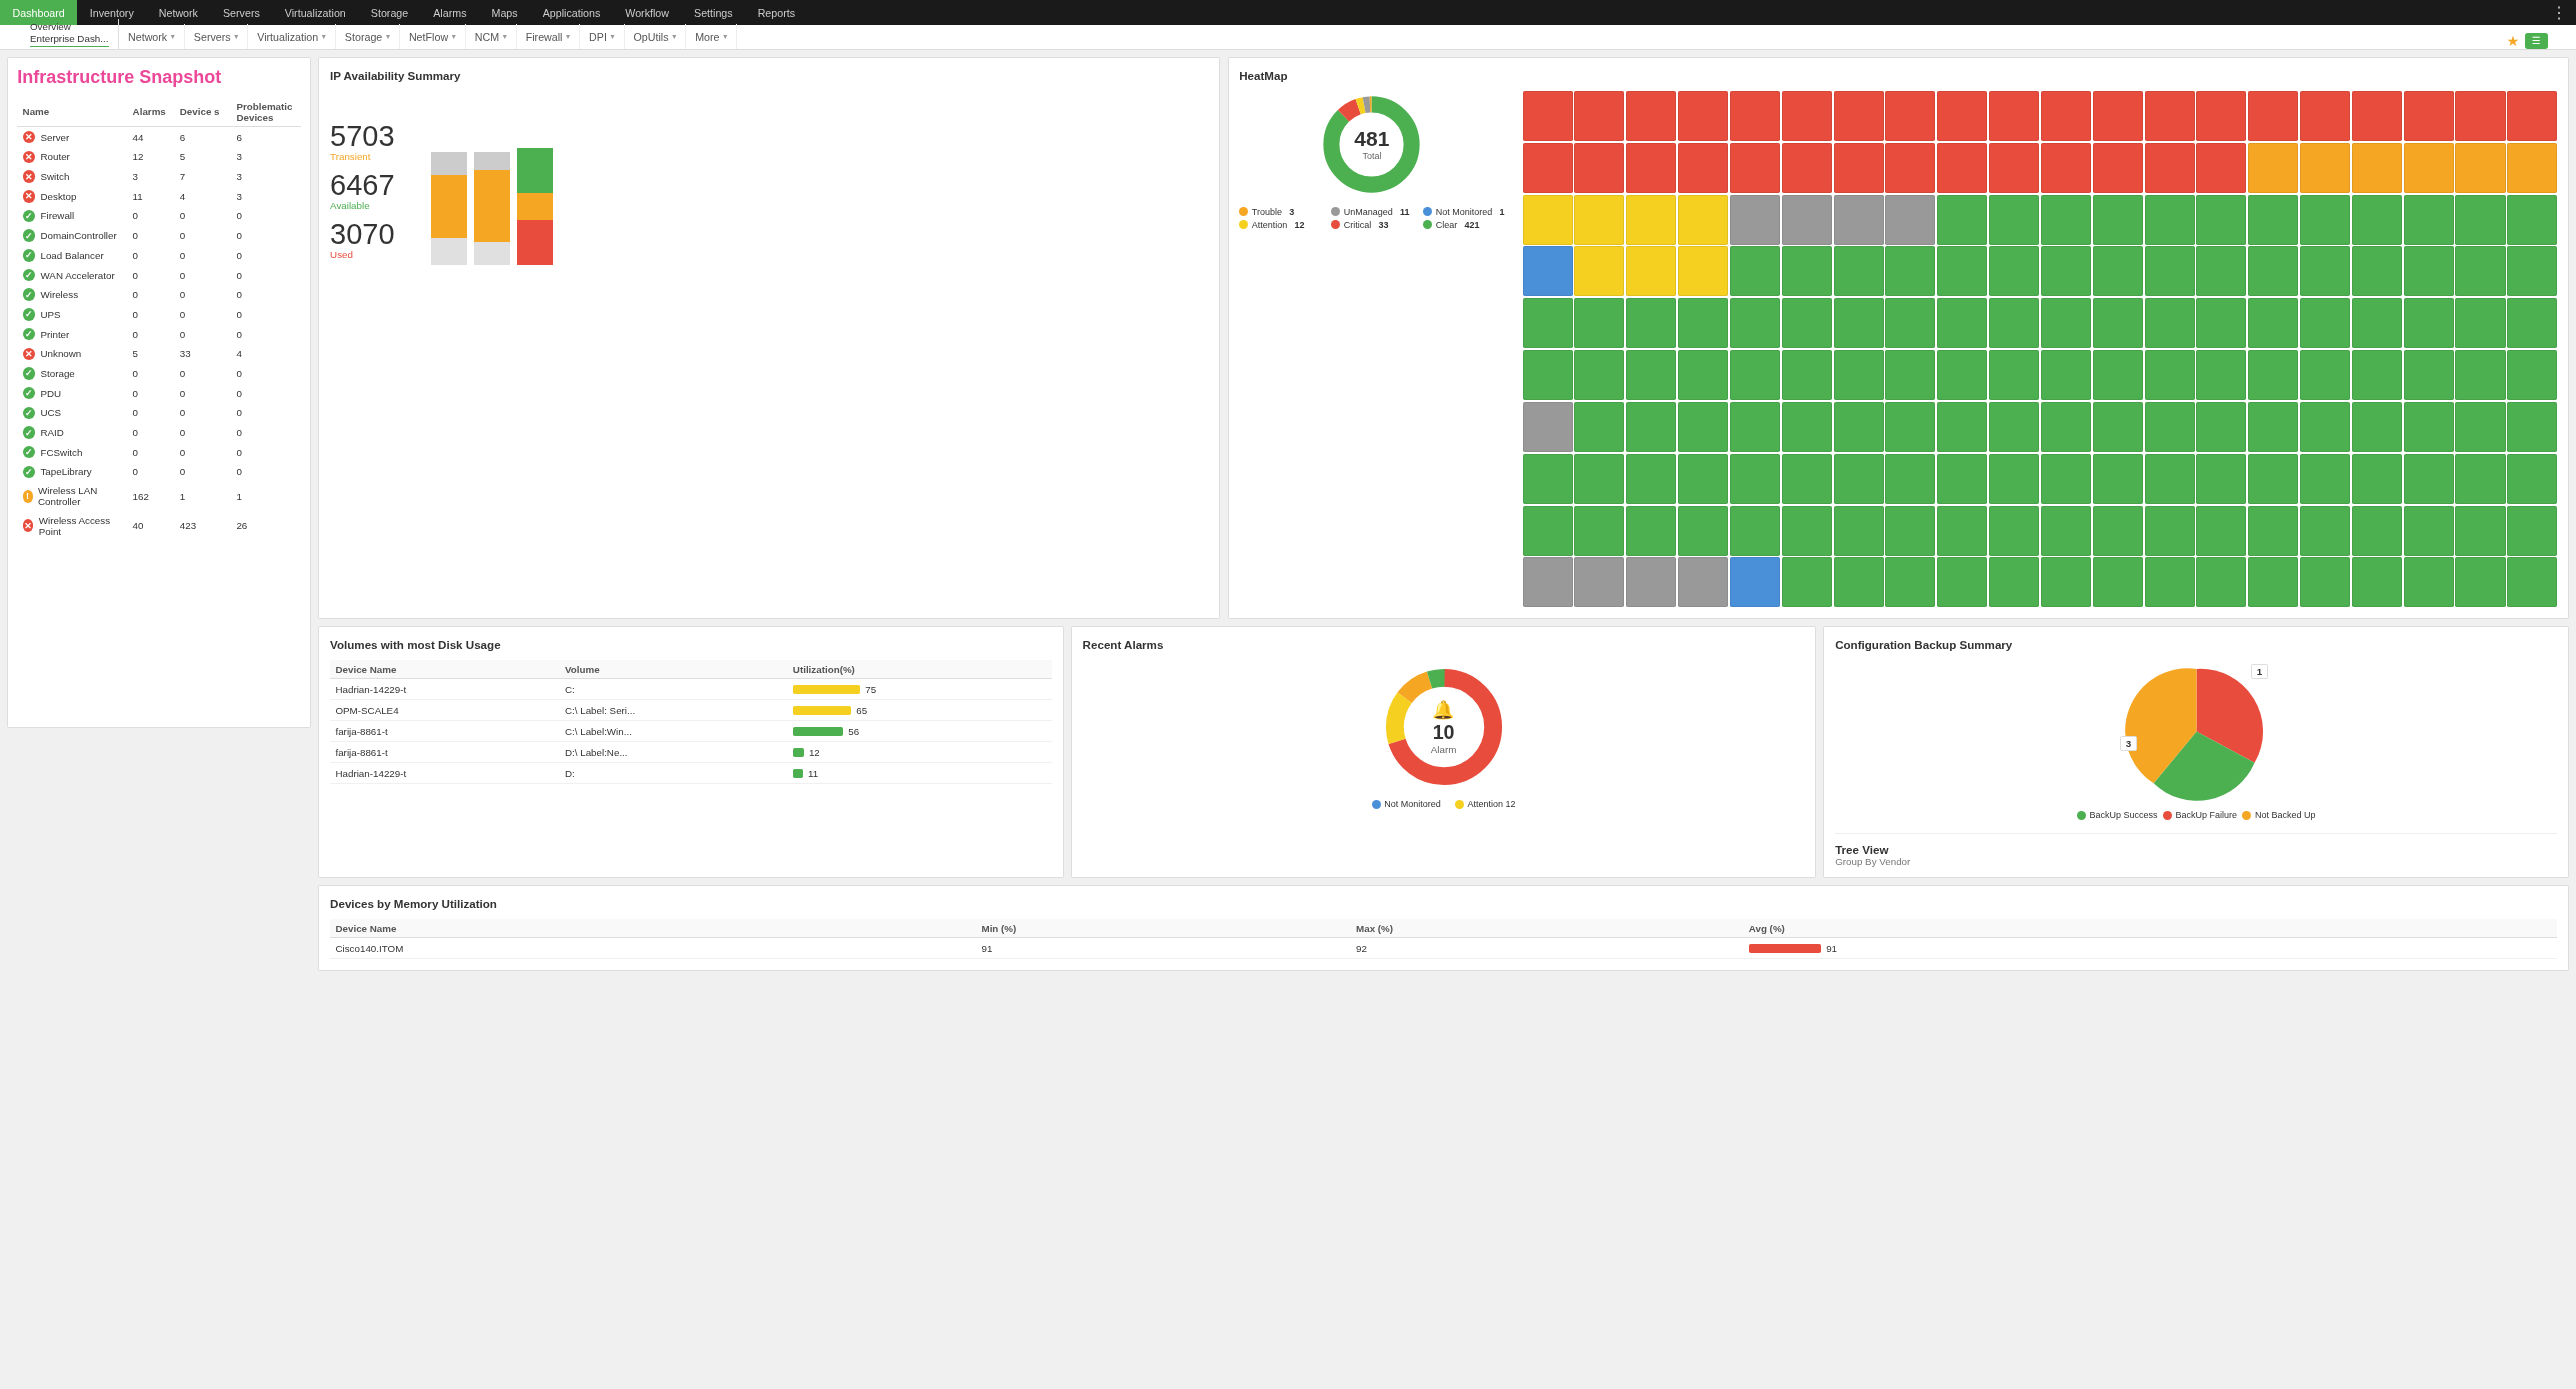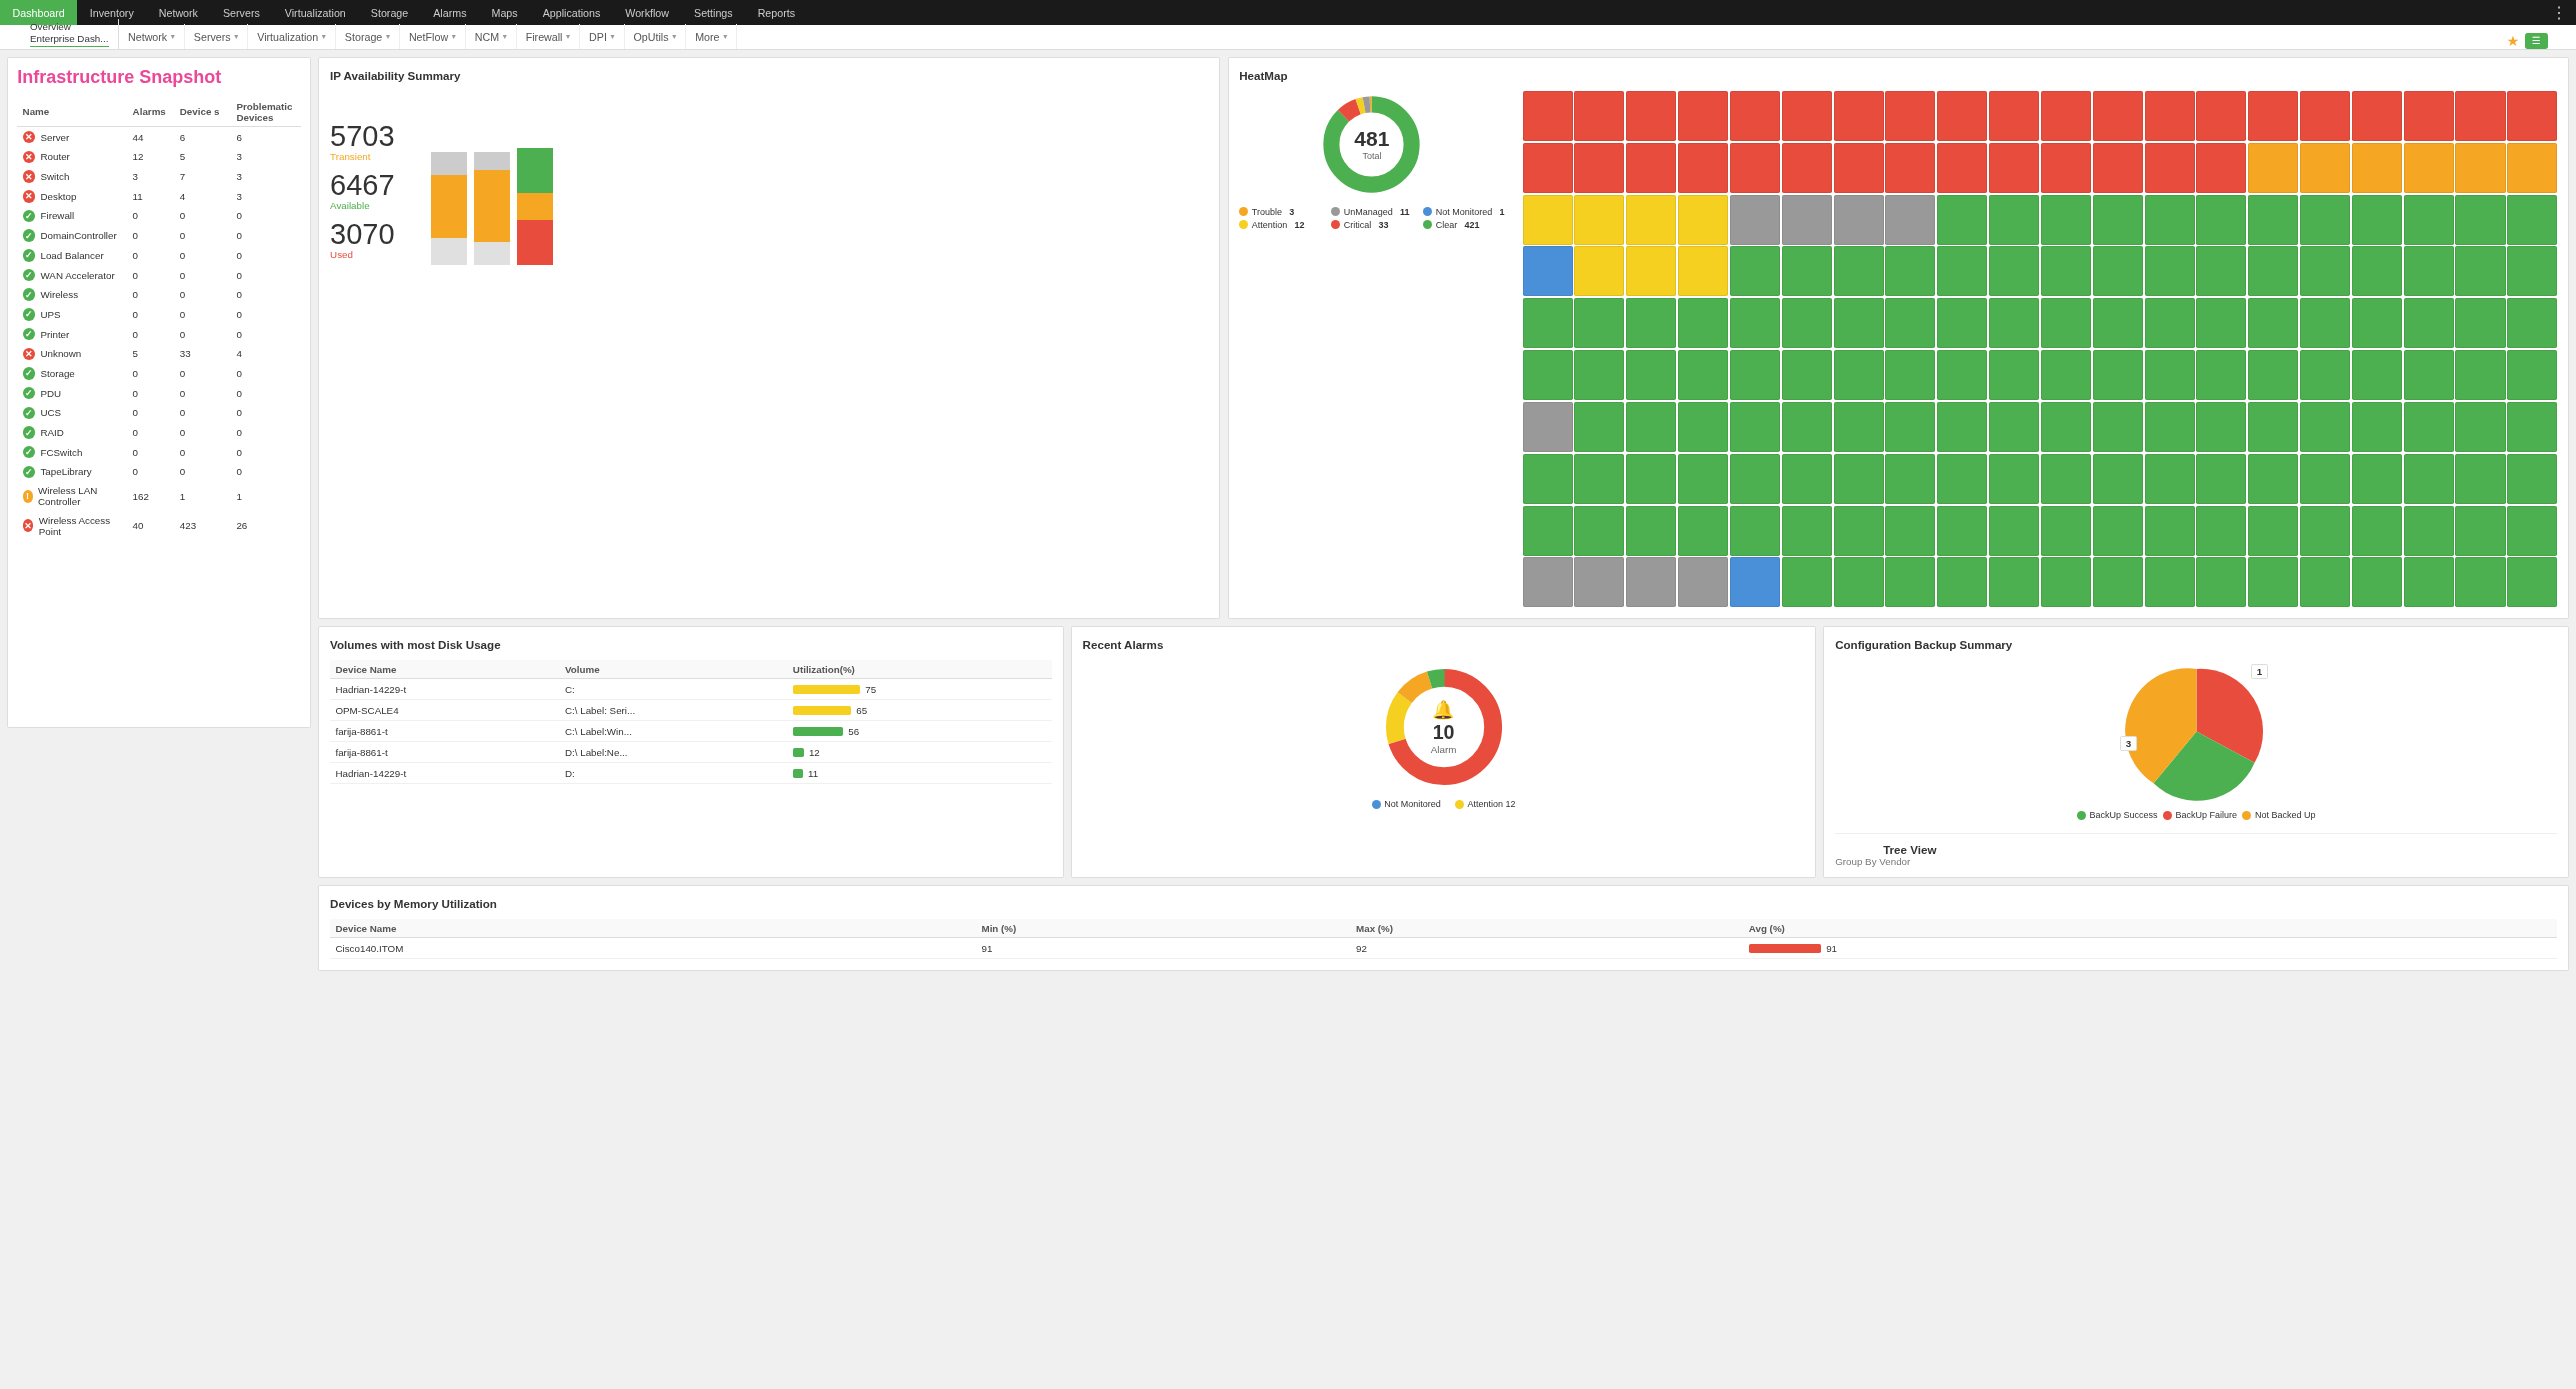--- a/index.html
+++ b/index.html
@@ -834,21 +834,21 @@
             <div style="width:9px;height:9px;border-radius:50%;background:#e74c3c;"></div>
             <span>BackUp Failure</span>
           </div>
           <div style="display:flex;align-items:center;gap:3.6px;">
             <div style="width:9px;height:9px;border-radius:50%;background:#f5a623;"></div>
             <span>Not Backed Up</span>
           </div>
         </div>
 
         <div style="margin-top:12.5px;padding-top:9px;border-top:0.9px solid #eee;">
-          <div style="font-size:11.6px;font-weight:bold;margin-left:48px;">Tree View</div>
+          <div style="font-size:11.6px;font-weight:bold;">Tree View</div>
           <div style="font-size:9.8px;color:#777;">Group By Vendor</div>
         </div>
       </div>
     </div>
 
     <div class="row-panels">
       <div class="panel" style="flex:1;">
         <div class="panel-header">Devices by Memory Utilization</div>
         <table class="data-table">
           <thead>

